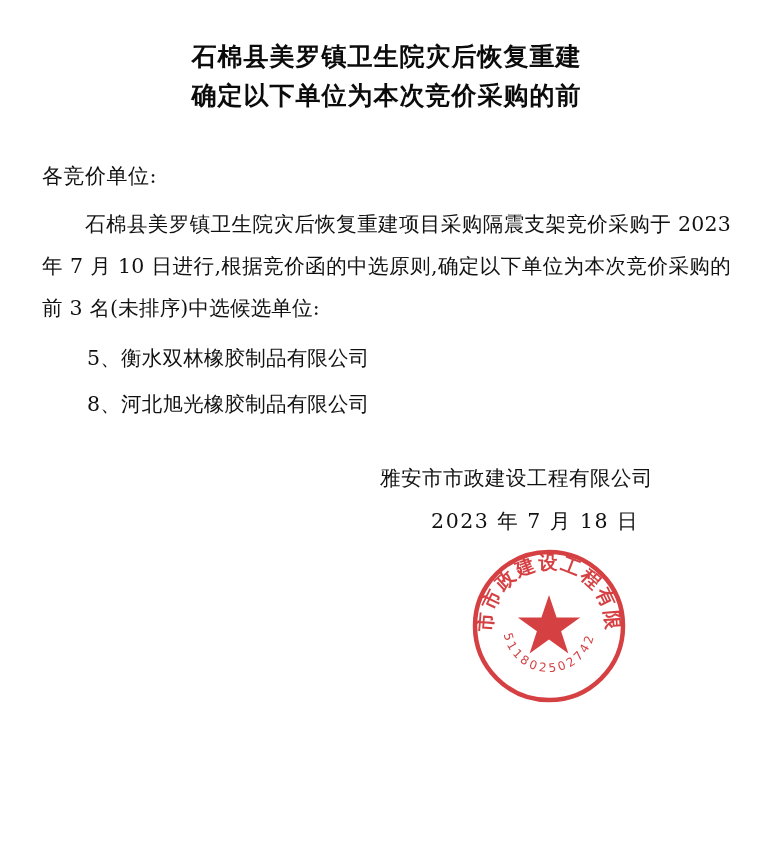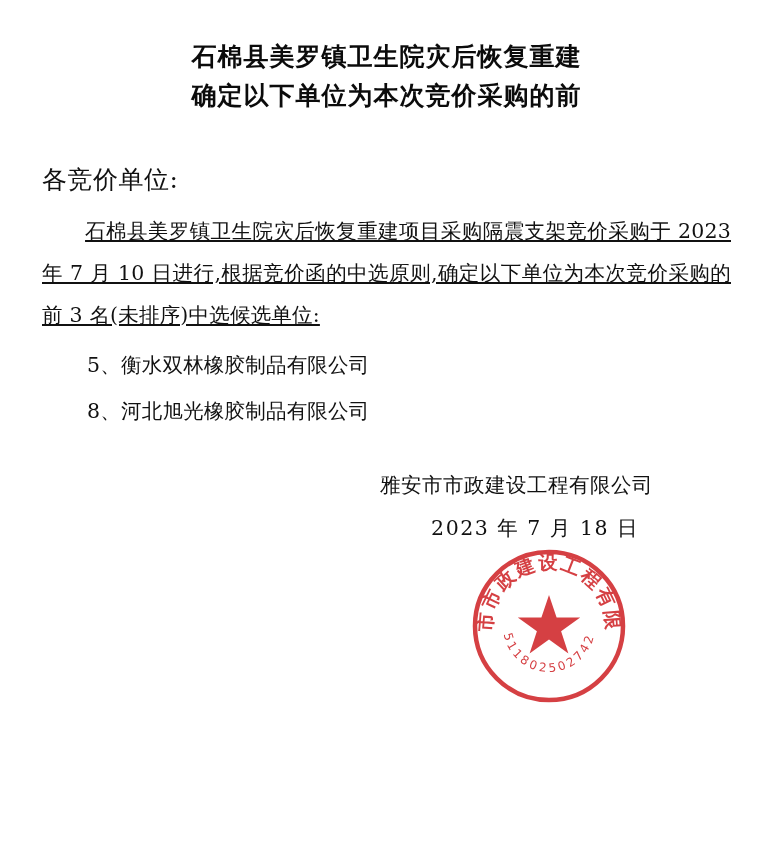--- a/index.html
+++ b/index.html
@@ -30,32 +30,31 @@
     letter-spacing: 1px;
     margin: 0 auto;
     width: 620px;
     color: #0b0b0b;
   }
   .title-line {
     display: block;
   }
   .salutation {
     margin-top: 44px;
-    font-size: 25px;
+    font-size: 21px;
     line-height: 1.6;
     letter-spacing: 0.5px;
   }
   .para {
     font-size: 20.5px;
     line-height: 2.05;
     text-align: justify;
     text-justify: inter-ideograph;
     letter-spacing: 0.2px;
     margin: 0;
-    text-decoration: underline;
   }
   .para.indent {
     text-indent: 2.1em;
   }
   .body-block {
     margin-top: 10px;
   }
   .list {
     margin: 6px 0 0 0;
     padding: 0;

